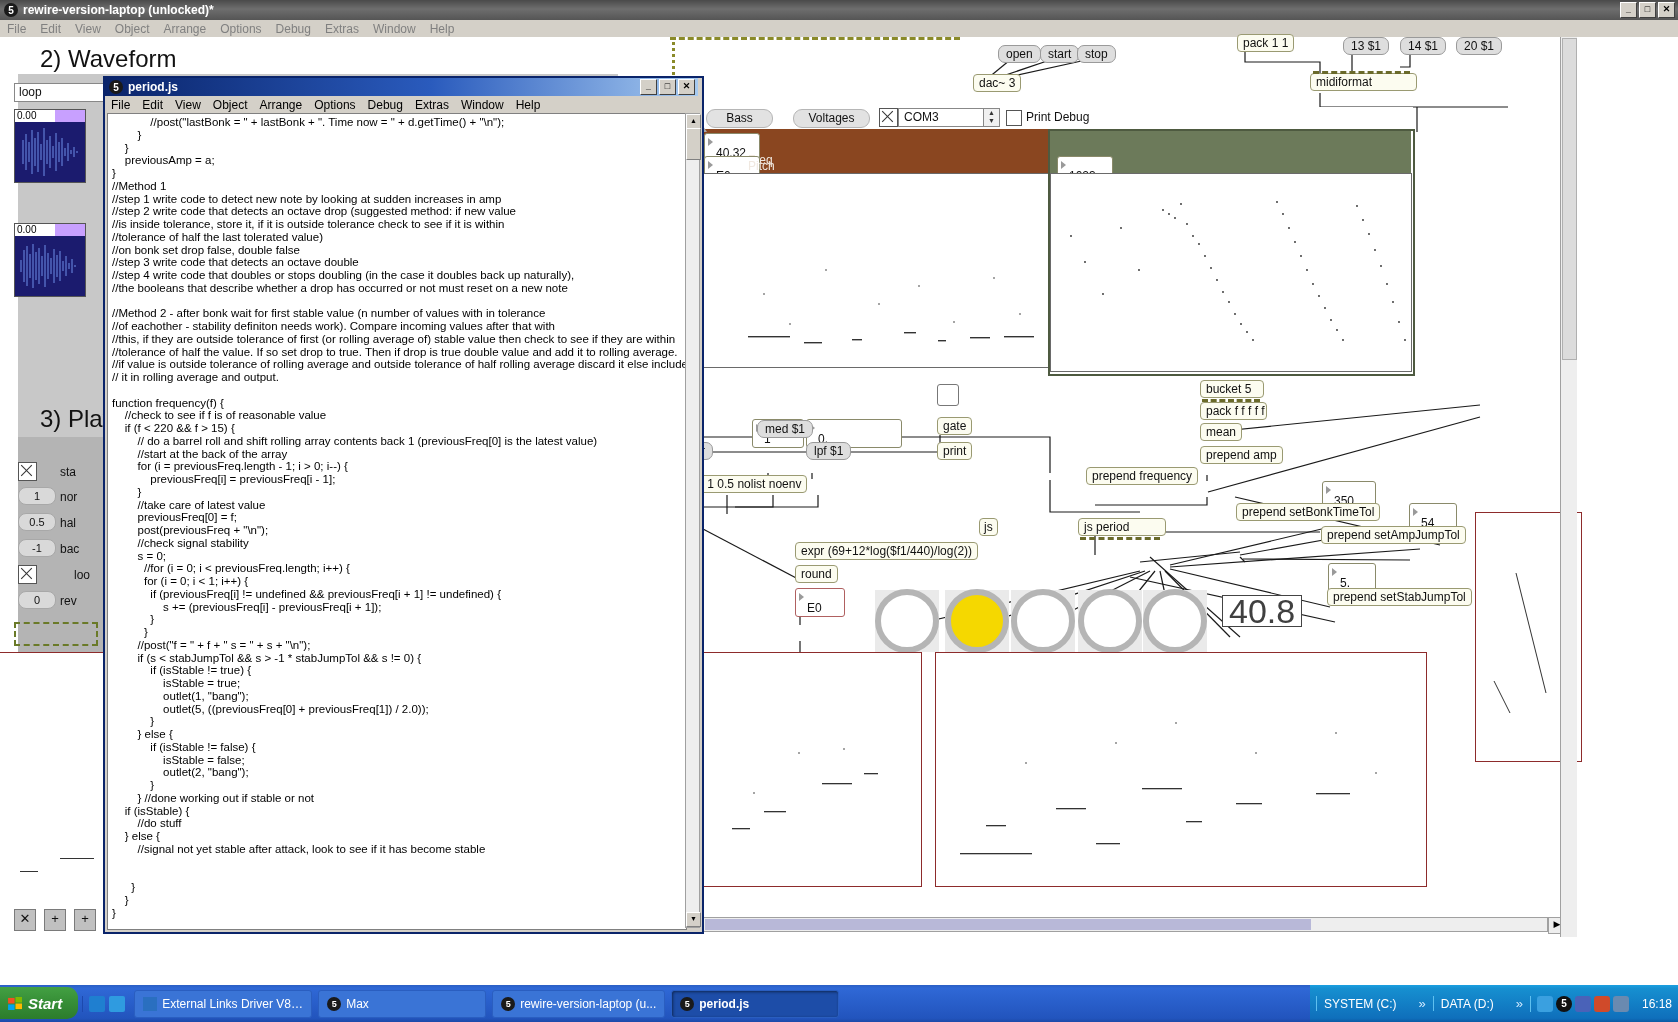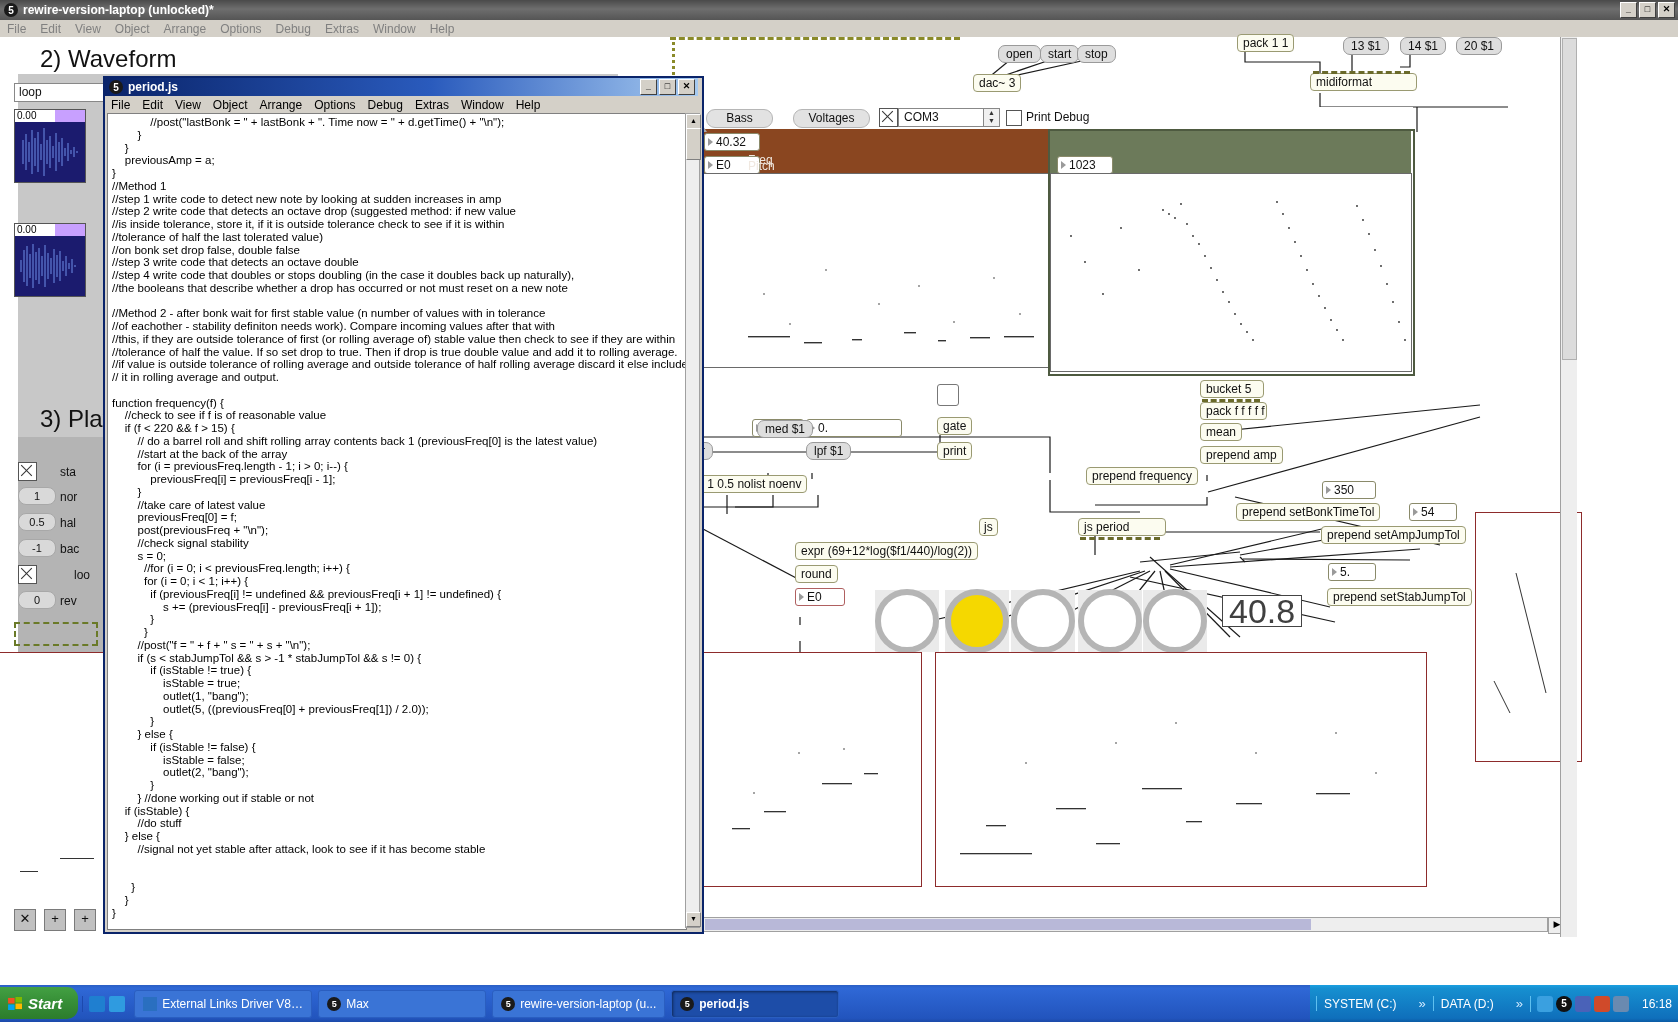--- a/index.html
+++ b/index.html
@@ -49,21 +49,21 @@
     position:absolute;background:#fcfcf0;border:1px solid #9a9a72;border-radius:4px;
     font-family:"Liberation Sans",sans-serif;font-size:12px;color:#111;
     padding:1px 5px;white-space:nowrap;line-height:14px;
   }
   .msg{
     position:absolute;background:#dedede;border:1px solid #9a9a9a;border-radius:7px;
     font-size:12px;padding:1px 7px;white-space:nowrap;line-height:14px;color:#111;
   }
   .numbox{
     position:absolute;background:#fff;border:1px solid #8a8a6a;border-radius:3px;
-    font-size:12px;padding:1px 5px 1px 11px;white-space:nowrap;line-height:14px;color:#111;
+    font-size:12px;padding:12px 5px 1px 11px;white-space:nowrap;line-height:14px;color:#111;
   }
   .numbox:before{
     content:"";position:absolute;left:3px;top:4px;border-left:5px solid #9a9a9a;
     border-top:4px solid transparent;border-bottom:4px solid transparent;
   }
   svg.wires{position:absolute;left:0;top:0;width:1678px;height:948px;overflow:visible;pointer-events:none;}
 
   
   .toggle{
     position:absolute;width:20px;height:20px;background:#fff;border:1px solid #777;border-radius:3px;

